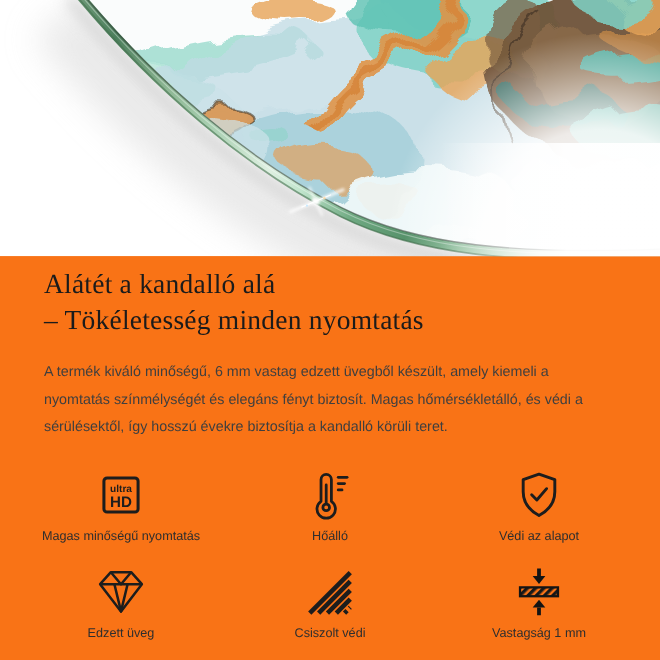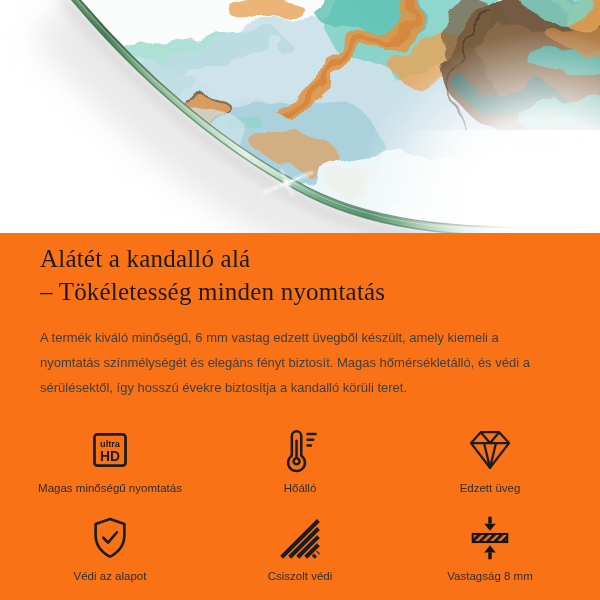--- a/index.html
+++ b/index.html
@@ -157,38 +157,38 @@
           <line x1="26.5" y1="6" x2="33.5" y2="6"></line>
           <line x1="26.5" y1="11" x2="31.5" y2="11"></line>
           <line x1="26.5" y1="16" x2="29.5" y2="16"></line>
         </svg>
       </div>
       <div class="flabel">Hőálló</div>
     </div>
 
     <div class="feature">
       <div class="ficon">
+        <svg class="icn" width="46" height="46" viewBox="0 0 40 40" stroke-width="2.3" stroke-linecap="round" stroke-linejoin="round">
+          <path d="M20 3.5 L32.5 7.8 V17.5 C32.5 26.5 27.5 32.2 20 36.2 C12.5 32.2 7.5 26.5 7.5 17.5 V7.8 Z"></path>
+          <path d="M14.2 19.8 L18.3 24 L26 15"></path>
+        </svg>
+      </div>
+      <div class="flabel">Védi az alapot</div>
+    </div>
+
+    <div class="feature">
+      <div class="ficon">
         <svg class="icn" width="46" height="46" viewBox="0 0 40 40" stroke-width="2" stroke-linejoin="round">
           <path d="M3.5 14 L12 4.5 H28 L36.5 14 L20 35.5 Z"></path>
           <path d="M3.5 14 H36.5"></path>
           <path d="M12 4.5 L20 14 L28 4.5"></path>
           <path d="M14.8 14 L20 35.5 L25.2 14"></path>
         </svg>
       </div>
       <div class="flabel">Edzett üveg</div>
-    </div>
-
-    <div class="feature">
-      <div class="ficon">
-        <svg class="icn" width="46" height="46" viewBox="0 0 40 40" stroke-width="2.3" stroke-linecap="round" stroke-linejoin="round">
-          <path d="M20 3.5 L32.5 7.8 V17.5 C32.5 26.5 27.5 32.2 20 36.2 C12.5 32.2 7.5 26.5 7.5 17.5 V7.8 Z"></path>
-          <path d="M14.2 19.8 L18.3 24 L26 15"></path>
-        </svg>
-      </div>
-      <div class="flabel">Védi az alapot</div>
     </div>
 
     <div class="feature">
       <div class="ficon">
         <svg class="icn" width="46" height="46" viewBox="0 0 40 40" stroke-width="3.6">
           <path d="M4 36.8 L36 4.8"></path>
           <path d="M11 36.8 L36 11.8"></path>
           <path d="M18 36.8 L36 18.8"></path>
           <path d="M25 36.8 L36 25.8"></path>
           <path d="M31.5 36.8 L36 32.3" stroke-dasharray="2.8 2.6"></path>
@@ -205,17 +205,17 @@
               <rect width="2.2" height="4.6" fill="#141414"></rect>
             </pattern>
           </defs>
           <rect x="5" y="16.5" width="30" height="7" fill="url(#hatchp)" stroke="#141414" stroke-width="1.8"></rect>
           <line x1="20" y1="1.5" x2="20" y2="7.5" stroke="#141414" stroke-width="3"></line>
           <path d="M15 7.5 H25 L20 13.8 Z" fill="#141414" stroke="none"></path>
           <line x1="20" y1="38.5" x2="20" y2="32.5" stroke="#141414" stroke-width="3"></line>
           <path d="M15 32.5 H25 L20 26.2 Z" fill="#141414" stroke="none"></path>
         </svg>
       </div>
-      <div class="flabel">Vastagság 8 mm</div>
+      <div class="flabel">Vastagság 1 mm</div>
     </div>
 
   </div>
 </div>
 
 </body></html>

